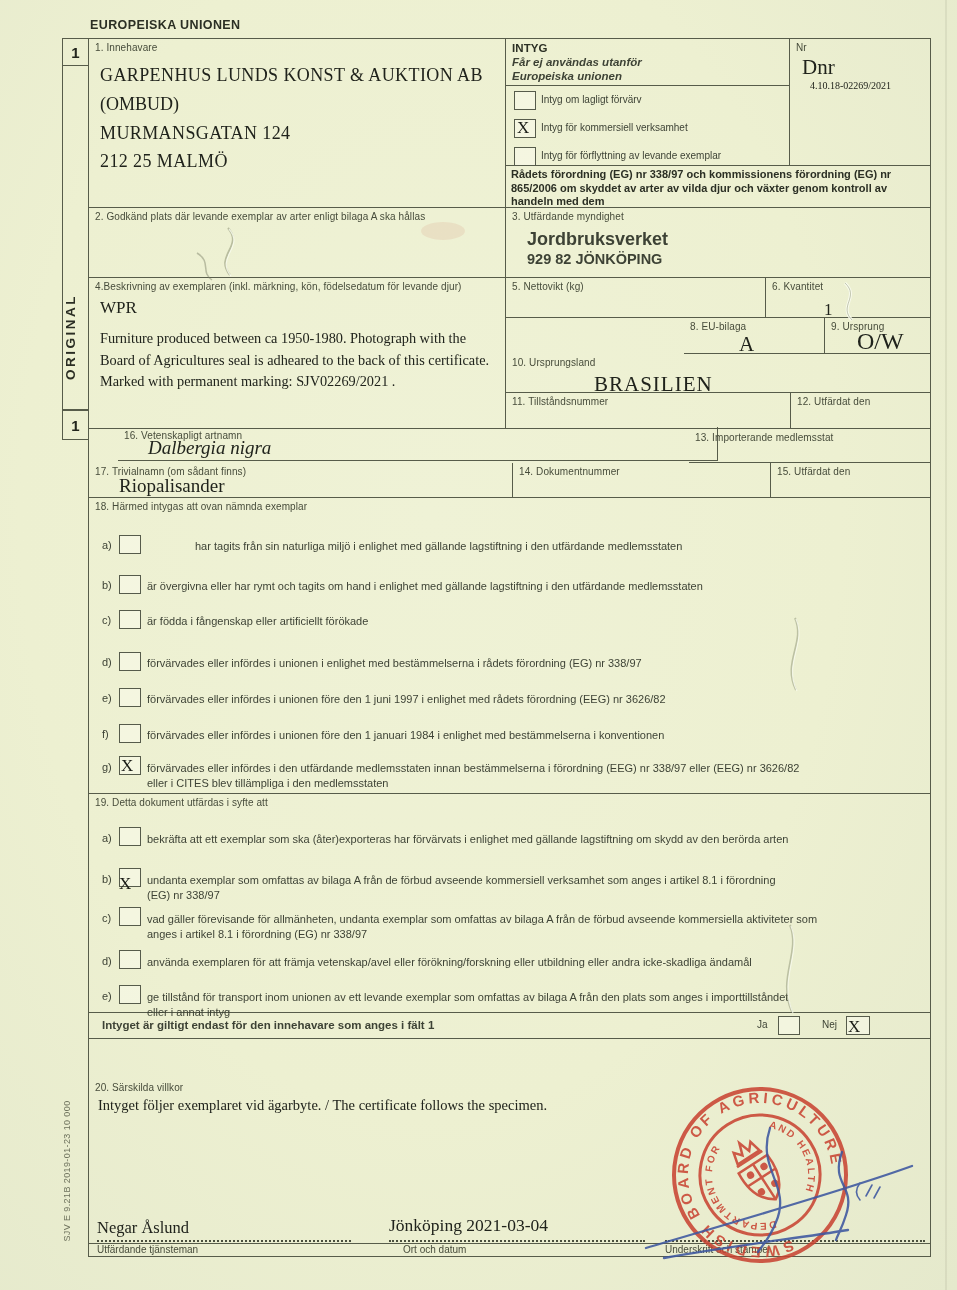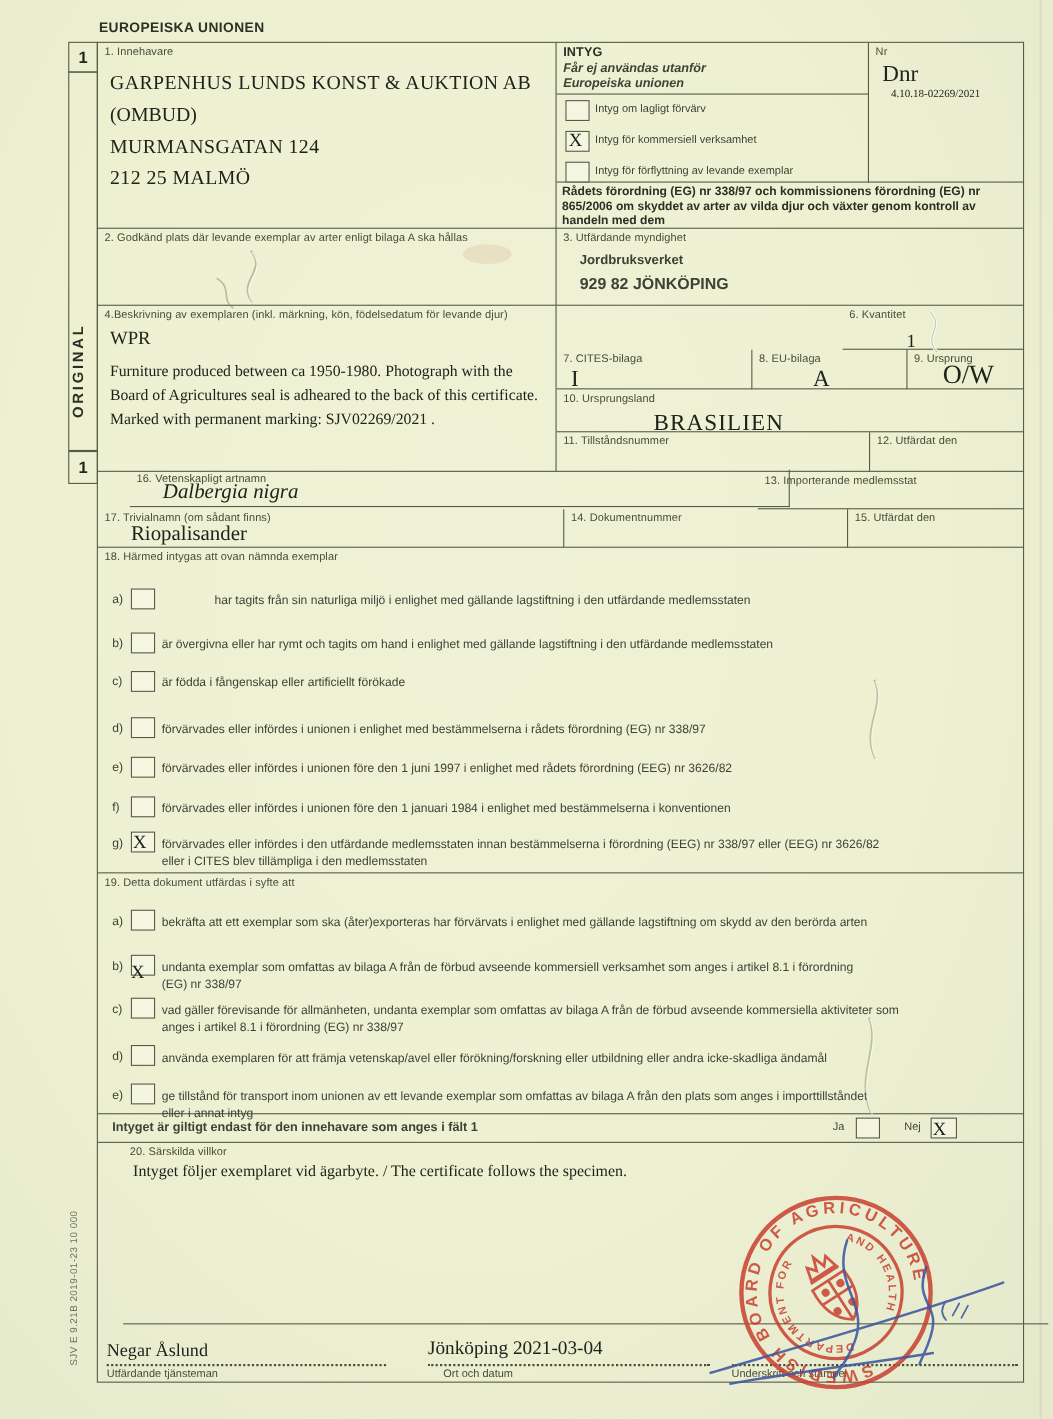--- a/index.html
+++ b/index.html
@@ -77,39 +77,38 @@
 
   <div class="cell bb" style="left:417px;top:127px;width:424px;height:42px;">
     <div style="position:absolute;left:5px;top:2px;width:412px;font-size:11px;line-height:13.5px;font-weight:bold;color:#2b2f24;">Rådets förordning (EG) nr 338/97 och kommissionens förordning (EG) nr 865/2006 om skyddet av arter av vilda djur och växter genom kontroll av handeln med dem</div>
   </div>
 
   <div class="cell br bb" style="left:0;top:169px;width:417px;height:70px;">
     <div class="lbl">2. Godkänd plats där levande exemplar av arter enligt bilaga A ska  hållas</div>
   </div>
   <div class="cell bb" style="left:417px;top:169px;width:424px;height:70px;">
     <div class="lbl">3. Utfärdande myndighet</div>
-    <div class="opt-label boldsans" style="left:21px;top:21px;font-size:12px;">Jordbruksverket</div>
+    <div class="opt-label boldsans" style="left:21px;top:21px;font-size:18px;">Jordbruksverket</div>
     <div class="opt-label boldsans" style="left:21px;top:43px;font-size:14.5px;">929 82 JÖNKÖPING</div>
   </div>
 
   <div class="cell br bb" style="left:0;top:239px;width:417px;height:151px;">
     <div class="lbl">4.Beskrivning av exemplaren (inkl. märkning, kön, födelsedatum för levande djur)</div>
     <div class="typed" style="left:11px;top:20px;font-size:17px;">WPR</div>
     <div class="typed" style="left:11px;top:50px;font-size:14.3px;line-height:21.5px;white-space:normal;width:400px;">Furniture produced between ca 1950-1980. Photograph with the Board of Agricultures seal is adheared to the back of this certificate. Marked with permanent marking: SJV02269/2021 .</div>
   </div>
 
+  <div class="cell br bb" style="left:417px;top:239px;width:260px;height:40px;">
+    <div class="lbl">5. Nettovikt (kg)</div>
+  </div>
   <div class="cell bb" style="left:677px;top:239px;width:164px;height:40px;">
     <div class="lbl">6. Kvantitet</div>
     <div class="typed" style="left:58px;top:22px;font-size:17px;z-index:4;">1</div>
   </div>
 
-  <div class="cell br bb" style="left:417px;top:279px;width:178px;height:36px;">
-    <div class="lbl">7. CITES-bilaga</div>
-    <div class="typed" style="left:13px;top:14px;font-size:21px;z-index:4;">I</div>
-  </div>
   <div class="cell br bb" style="left:595px;top:279px;width:141px;height:36px;">
     <div class="lbl">8. EU-bilaga</div>
     <div class="typed" style="left:55px;top:14px;font-size:21px;z-index:4;">A</div>
   </div>
   <div class="cell bb" style="left:736px;top:279px;width:105px;height:36px;">
     <div class="lbl">9. Ursprung</div>
     <div class="typed" style="left:32px;top:10px;font-size:24px;z-index:4;">O/W</div>
   </div>
 
   <div class="cell bb" style="left:417px;top:315px;width:424px;height:39px;">
@@ -203,21 +202,21 @@
 
   <div class="cell bb" style="left:0;top:974px;width:841px;height:26px;">
     <div class="opt-label boldsans" style="left:13px;top:6px;font-size:11.5px;">Intyget är giltigt endast för den innehavare som anges i fält 1</div>
     <div class="opt-label" style="left:668px;top:6px;">Ja</div>
     <div class="chk" style="left:689px;top:3px;"></div>
     <div class="opt-label" style="left:733px;top:6px;">Nej</div>
     <div class="chk" style="left:757px;top:3px;width:22px;"></div>
     <div class="mark" style="left:759px;top:4px;">X</div>
   </div>
 
-  <div class="cell bb" style="left:0;top:1000px;width:841px;height:165px;margin-left:23px;">
+  <div class="cell bb" style="left:0;top:1040px;width:841px;height:165px;">
     <div class="lbl">20. Särskilda villkor</div>
     <div class="typed" style="left:9px;top:18px;font-size:14.5px;">Intyget följer exemplaret vid ägarbyte. / The certificate follows the specimen.</div>
   </div>
 
   <div class="cell" style="left:0;top:1165px;width:841px;height:51px;">
     <div class="typed" style="left:8px;top:14px;font-size:16.5px;">Negar Åslund</div>
     <div class="dot" style="left:8px;top:35px;width:254px;"></div>
     <div class="sig-lbl" style="left:8px;top:40px;">Utfärdande tjänsteman</div>
 
     <div class="typed" style="left:300px;top:11px;font-size:17.5px;">Jönköping 2021-03-04</div>

